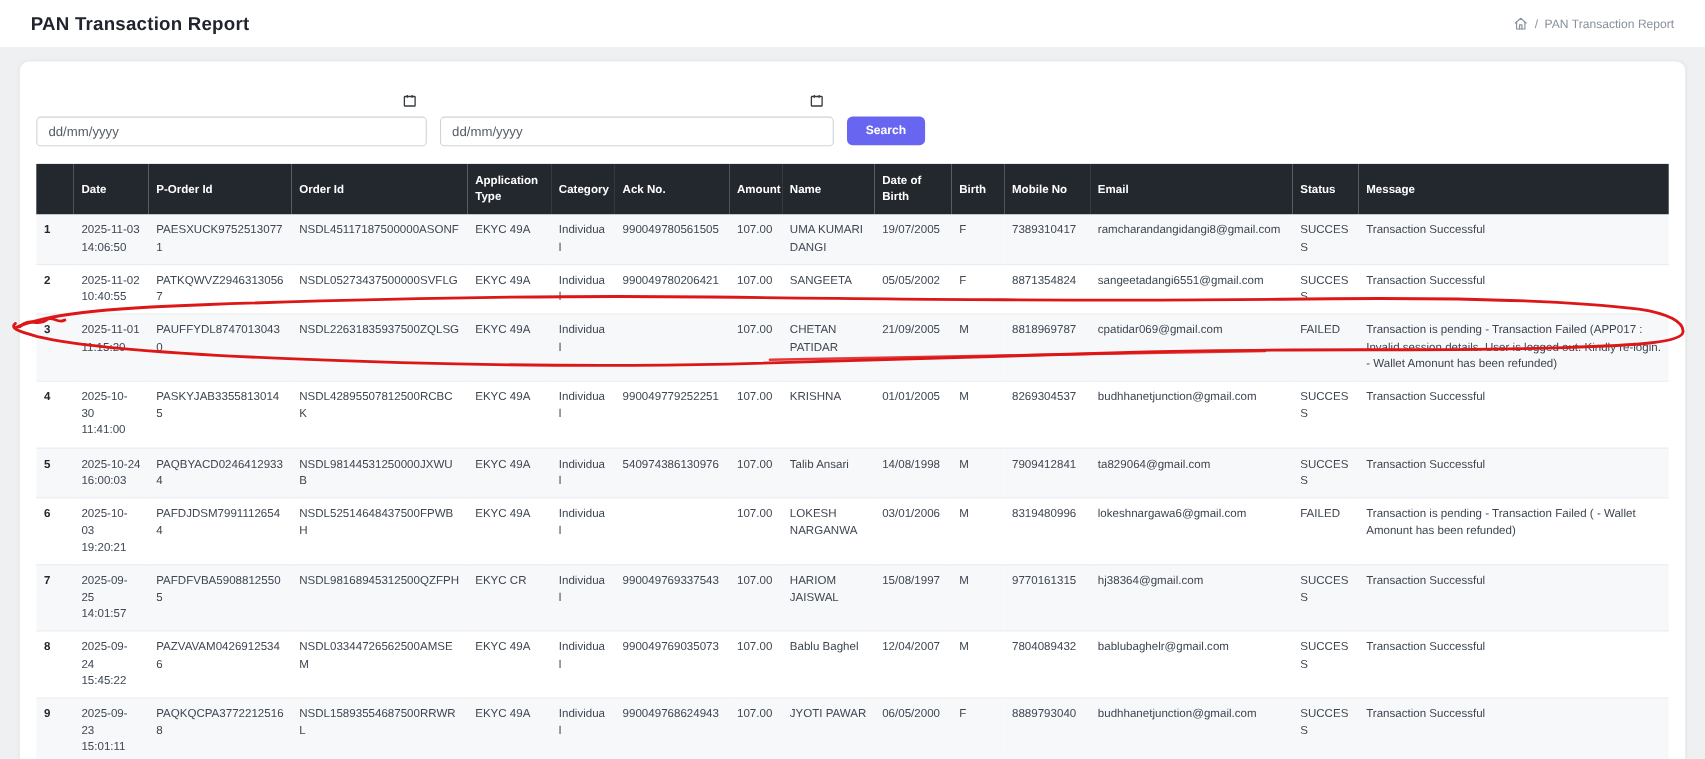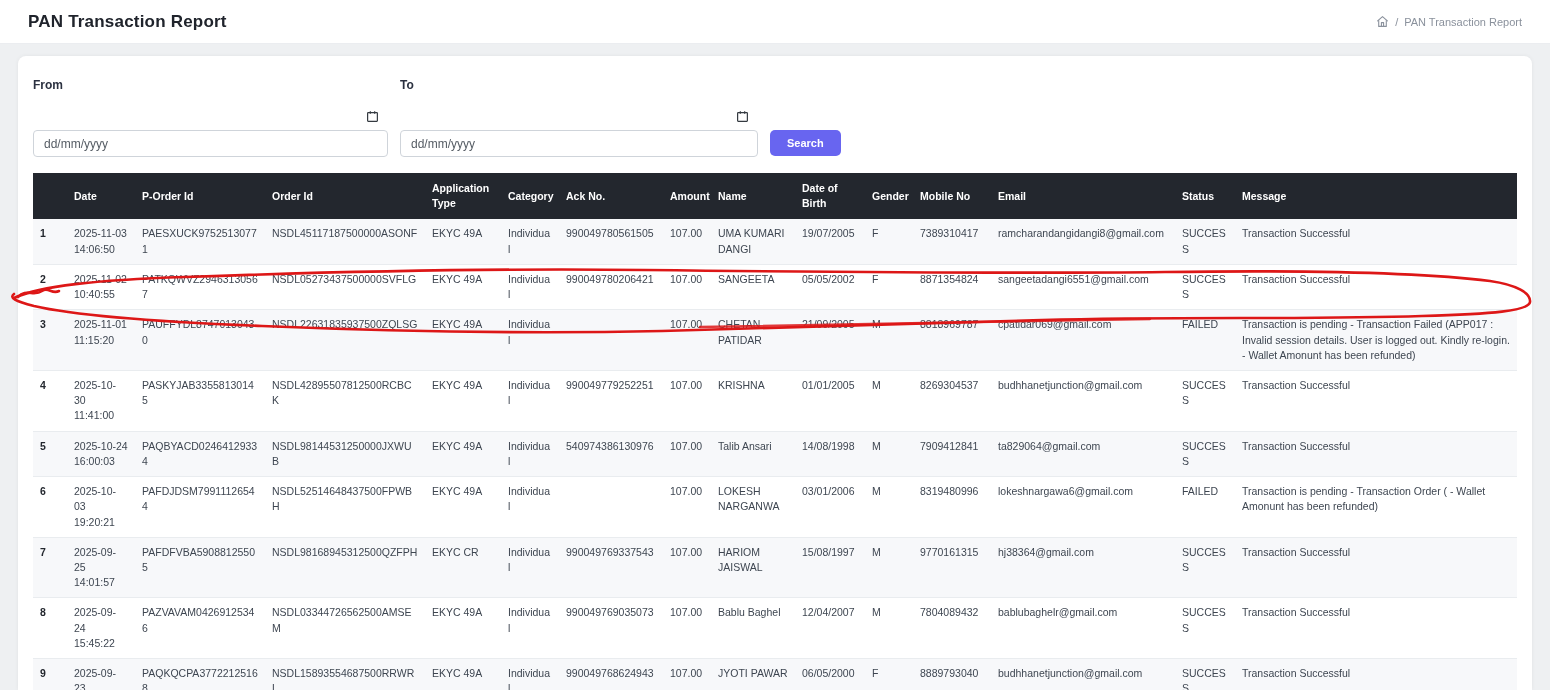--- a/index.html
+++ b/index.html
@@ -84,34 +84,32 @@
     </span>
     <span>/</span>
     <span>PAN Transaction Report</span>
   </div>
 </div>
 
 <div class="card">
 
   <div class="filters">
     <div class="filter-group from">
-      <label class="filter-label">From</label>
       <div class="date-wrap">
         <input type="text" placeholder="dd/mm/yyyy" style="">
         <span class="cal-icon">
           <svg width="13" height="13" viewBox="0 0 24 24" fill="none" stroke="#343a40" stroke-width="2.2">
             <rect x="3" y="5" width="18" height="16" rx="1"></rect>
             <line x1="8" y1="2.5" x2="8" y2="7"></line>
             <line x1="16" y1="2.5" x2="16" y2="7"></line>
           </svg>
         </span>
       </div>
     </div>
     <div class="filter-group to">
-      <label class="filter-label">To</label>
       <div class="date-wrap">
         <input type="text" placeholder="dd/mm/yyyy" style="">
         <span class="cal-icon">
           <svg width="13" height="13" viewBox="0 0 24 24" fill="none" stroke="#343a40" stroke-width="2.2">
             <rect x="3" y="5" width="18" height="16" rx="1"></rect>
             <line x1="8" y1="2.5" x2="8" y2="7"></line>
             <line x1="16" y1="2.5" x2="16" y2="7"></line>
           </svg>
         </span>
       </div>
@@ -142,21 +140,21 @@
           <th></th>
           <th>Date</th>
           <th>P-Order Id</th>
           <th>Order Id</th>
           <th>Application Type</th>
           <th>Category</th>
           <th>Ack No.</th>
           <th>Amount</th>
           <th>Name</th>
           <th>Date of Birth</th>
-          <th>Gender</th>
+          <th>Birth</th>
           <th>Mobile No</th>
           <th>Email</th>
           <th>Status</th>
           <th>Message</th>
         </tr>
     </thead>
     <tbody>
         <tr>
           <td>1</td>
           <td>2025-11-03
@@ -259,21 +257,21 @@
           <td>Individual</td>
           <td></td>
           <td>107.00</td>
           <td>LOKESH
 NARGANWA</td>
           <td>03/01/2006</td>
           <td>M</td>
           <td>8319480996</td>
           <td>lokeshnargawa6@gmail.com</td>
           <td>FAILED</td>
-          <td>Transaction is pending - Transaction Order ( - Wallet Amonunt has been refunded)</td>
+          <td>Transaction is pending - Transaction Failed ( - Wallet Amonunt has been refunded)</td>
         </tr>
         <tr>
           <td>7</td>
           <td>2025-09-
 25 14:01:57</td>
           <td>PAFDFVBA59088125505</td>
           <td>NSDL98168945312500QZFPH</td>
           <td>EKYC CR</td>
           <td>Individual</td>
           <td>990049769337543</td>

